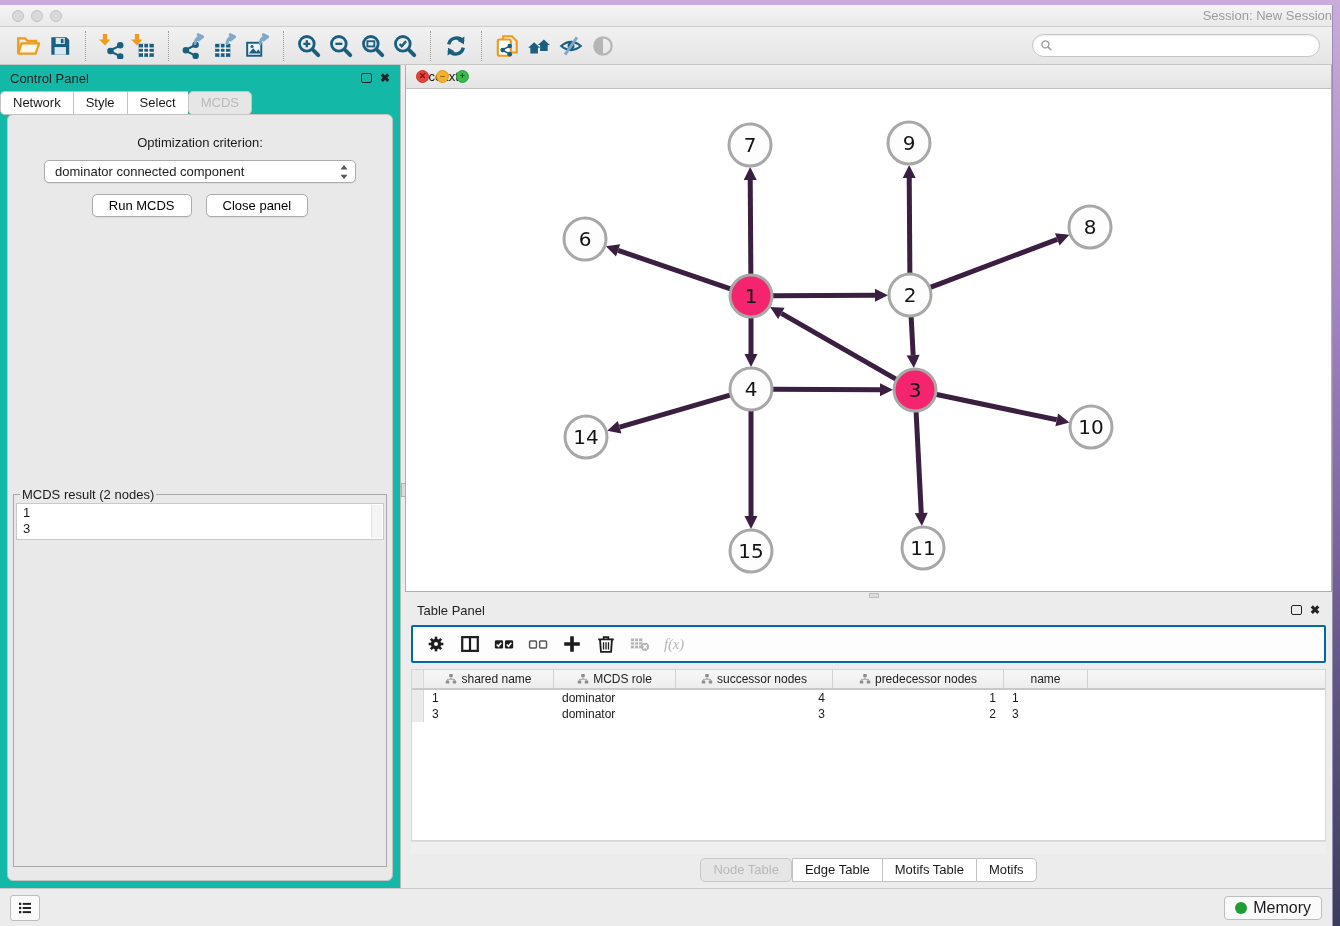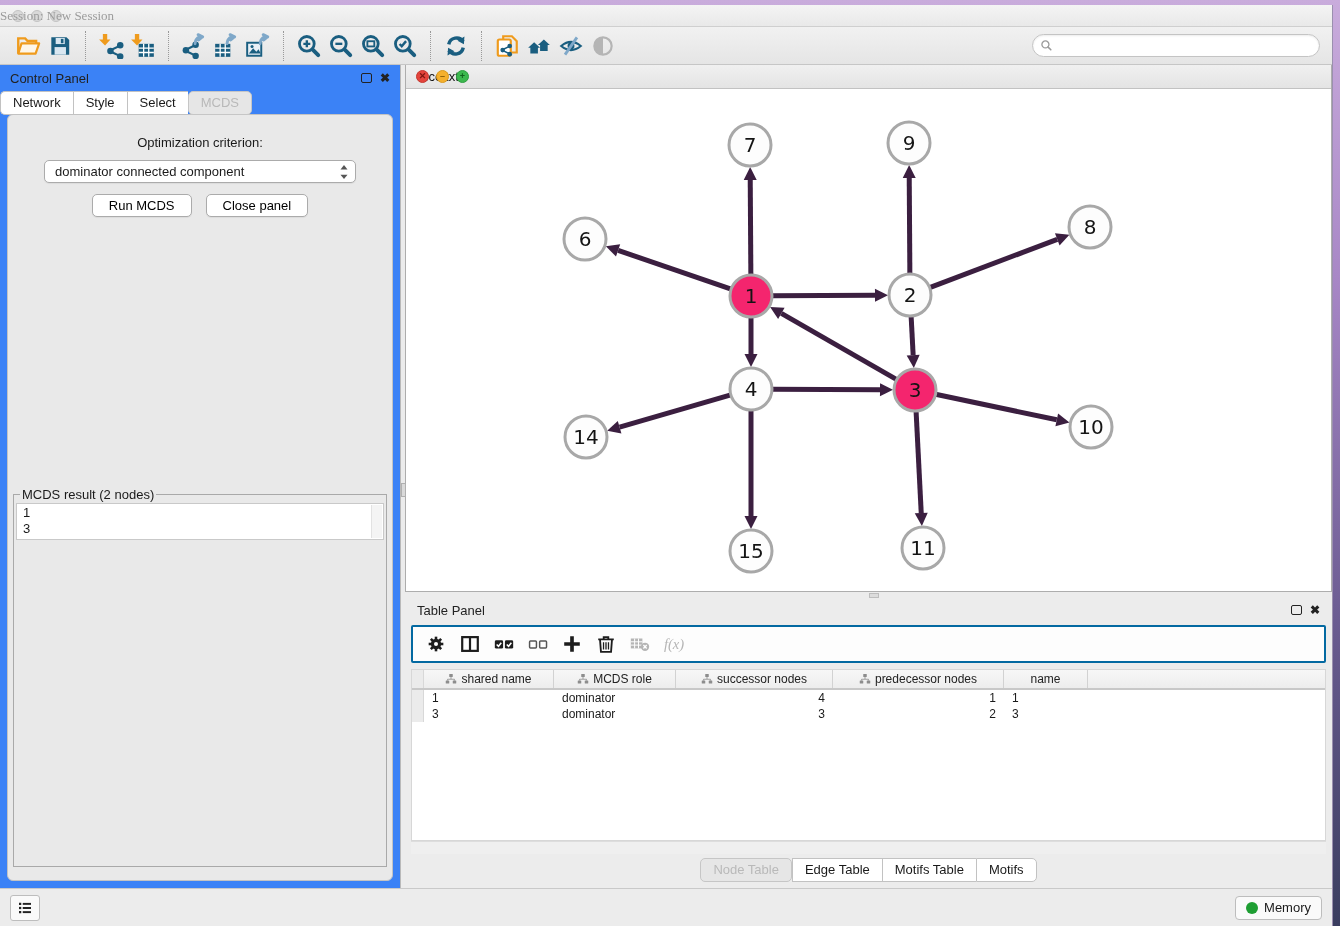--- a/index.html
+++ b/index.html
@@ -6,35 +6,35 @@
   html,body { width:1340px; height:926px; overflow:hidden;
     font-family:"Liberation Sans", sans-serif; font-size:13px; color:#1a1a1a; }
   body { background:linear-gradient(180deg,#C9ACDC 0%,#A887C6 30%,#6E5E94 65%,#3A3D5F 100%); }
   .app-window { position:absolute; left:0; top:5px; width:1333px; height:921px;
     background:#ECECEC; display:flex; flex-direction:column; border-right:1px solid #9a8fae; }
   
   .titlebar { height:22px; background:linear-gradient(#F4F4F4,#E9E9E9); border-bottom:1px solid #CFCFCF;
     display:flex; align-items:center; position:relative; }
   .tl-group { display:flex; gap:7px; margin-left:12px; }
   .tl-dot { width:12px; height:12px; border-radius:50%; background:#D9D9D9; border:1px solid #C3C3C3; }
-  .titlebar .title { position:absolute; left:0; right:0; text-align:left; color:#9C9C9C; font-size:13px;font-family:Liberation Serif, serif; }
+  .titlebar .title { position:absolute; left:0; right:0; text-align:right; color:#9C9C9C; font-size:13px; }
   
   .toolbar { height:38px; background:linear-gradient(#F1F1F1,#E5E5E5); border-bottom:1px solid #C6C6C6;
     display:flex; align-items:center; padding:0 12px; }
   .tb-icon { width:32px; height:30px; display:flex; align-items:center; justify-content:center; cursor:default; }
   .tb-icon svg { width:26px; height:26px; }
   .tb-sep { height:30px; border-left:1px dotted #999; margin:0 9px; }
   .search-field { margin-left:auto; width:288px; height:23px; background:#fff; border:1px solid #C4C4C4;
     border-radius:12px; display:flex; align-items:center; padding:0 7px; gap:4px; box-shadow:inset 0 1px 2px rgba(0,0,0,.08); }
   .search-field svg { width:13px; height:13px; flex:none; }
   .search-field input { border:none; outline:none; flex:1; font-size:12px; background:transparent; font-family:inherit; }
   
   .main { flex:1; display:flex; min-height:0; }
   
-  .control-panel { width:400px; background:#3b82f6; display:flex; flex-direction:column; }
+  .control-panel { width:400px; background:#14b8a6; display:flex; flex-direction:column; }
   .cp-header { height:26px; display:flex; align-items:center; padding:0 10px; }
   .panel-title { font-size:13px; color:#222; }
   .win-btns { margin-left:auto; display:flex; gap:8px; align-items:center; }
   .win-btn { font-weight:bold; font-size:12px; color:#222; cursor:default; line-height:1; }
   .float-glyph { width:11px; height:10px; border:1.5px solid #222; border-radius:2px; display:inline-block; }
   .cp-tabs { display:flex; position:relative; z-index:2; margin-bottom:-1px; }
   .tab { background:#fff; border:1px solid #C2C2C2; padding:3px 12px 4px; font-size:13px; border-right:none; cursor:default; }
   .tab:first-child { border-radius:5px 0 0 5px; }
   .tab:last-child { border-right:1px solid #C2C2C2; border-radius:0 5px 5px 0; }
   .tab.active { background:#E6E6E6; color:#B9B9B9; border-radius:5px; border:1px solid #C6C6C6; }
@@ -91,21 +91,21 @@
   .tbl-filler { flex:1; background:#fff; }
   .tp-scrollstrip { height:13px; background:#EFEFEF; border-top:1px solid #DDD; margin:0 6px; }
   .tp-tabs { display:flex; justify-content:center; padding:4px 0 6px; }
   
   .statusbar { height:38px; background:#ECECEC; border-top:1px solid #C9C9C9;
     display:flex; align-items:center; padding:0 10px; }
   .sq-btn { width:30px; height:26px; background:#FAFAFA; border:1px solid #BDBDBD; border-radius:3px;
     display:flex; align-items:center; justify-content:center; }
   .sq-btn svg { width:18px; height:18px; }
   .memory-btn { margin-left:auto; height:24px; background:#FAFAFA; border:1px solid #BDBDBD; border-radius:4px;
-    display:flex; align-items:center; gap:6px; padding:0 10px; font-size:13px; }
+    display:flex; align-items:center; gap:6px; padding:0 10px; font-size:16px; }
   .mem-dot { width:12px; height:12px; border-radius:50%; background:#1E9E33; }
 </style>
 </head>
 <body>
 
 <div class="app-window">
 
   <div class="titlebar">
     <div class="tl-group">
       <span class="tl-dot"></span>

